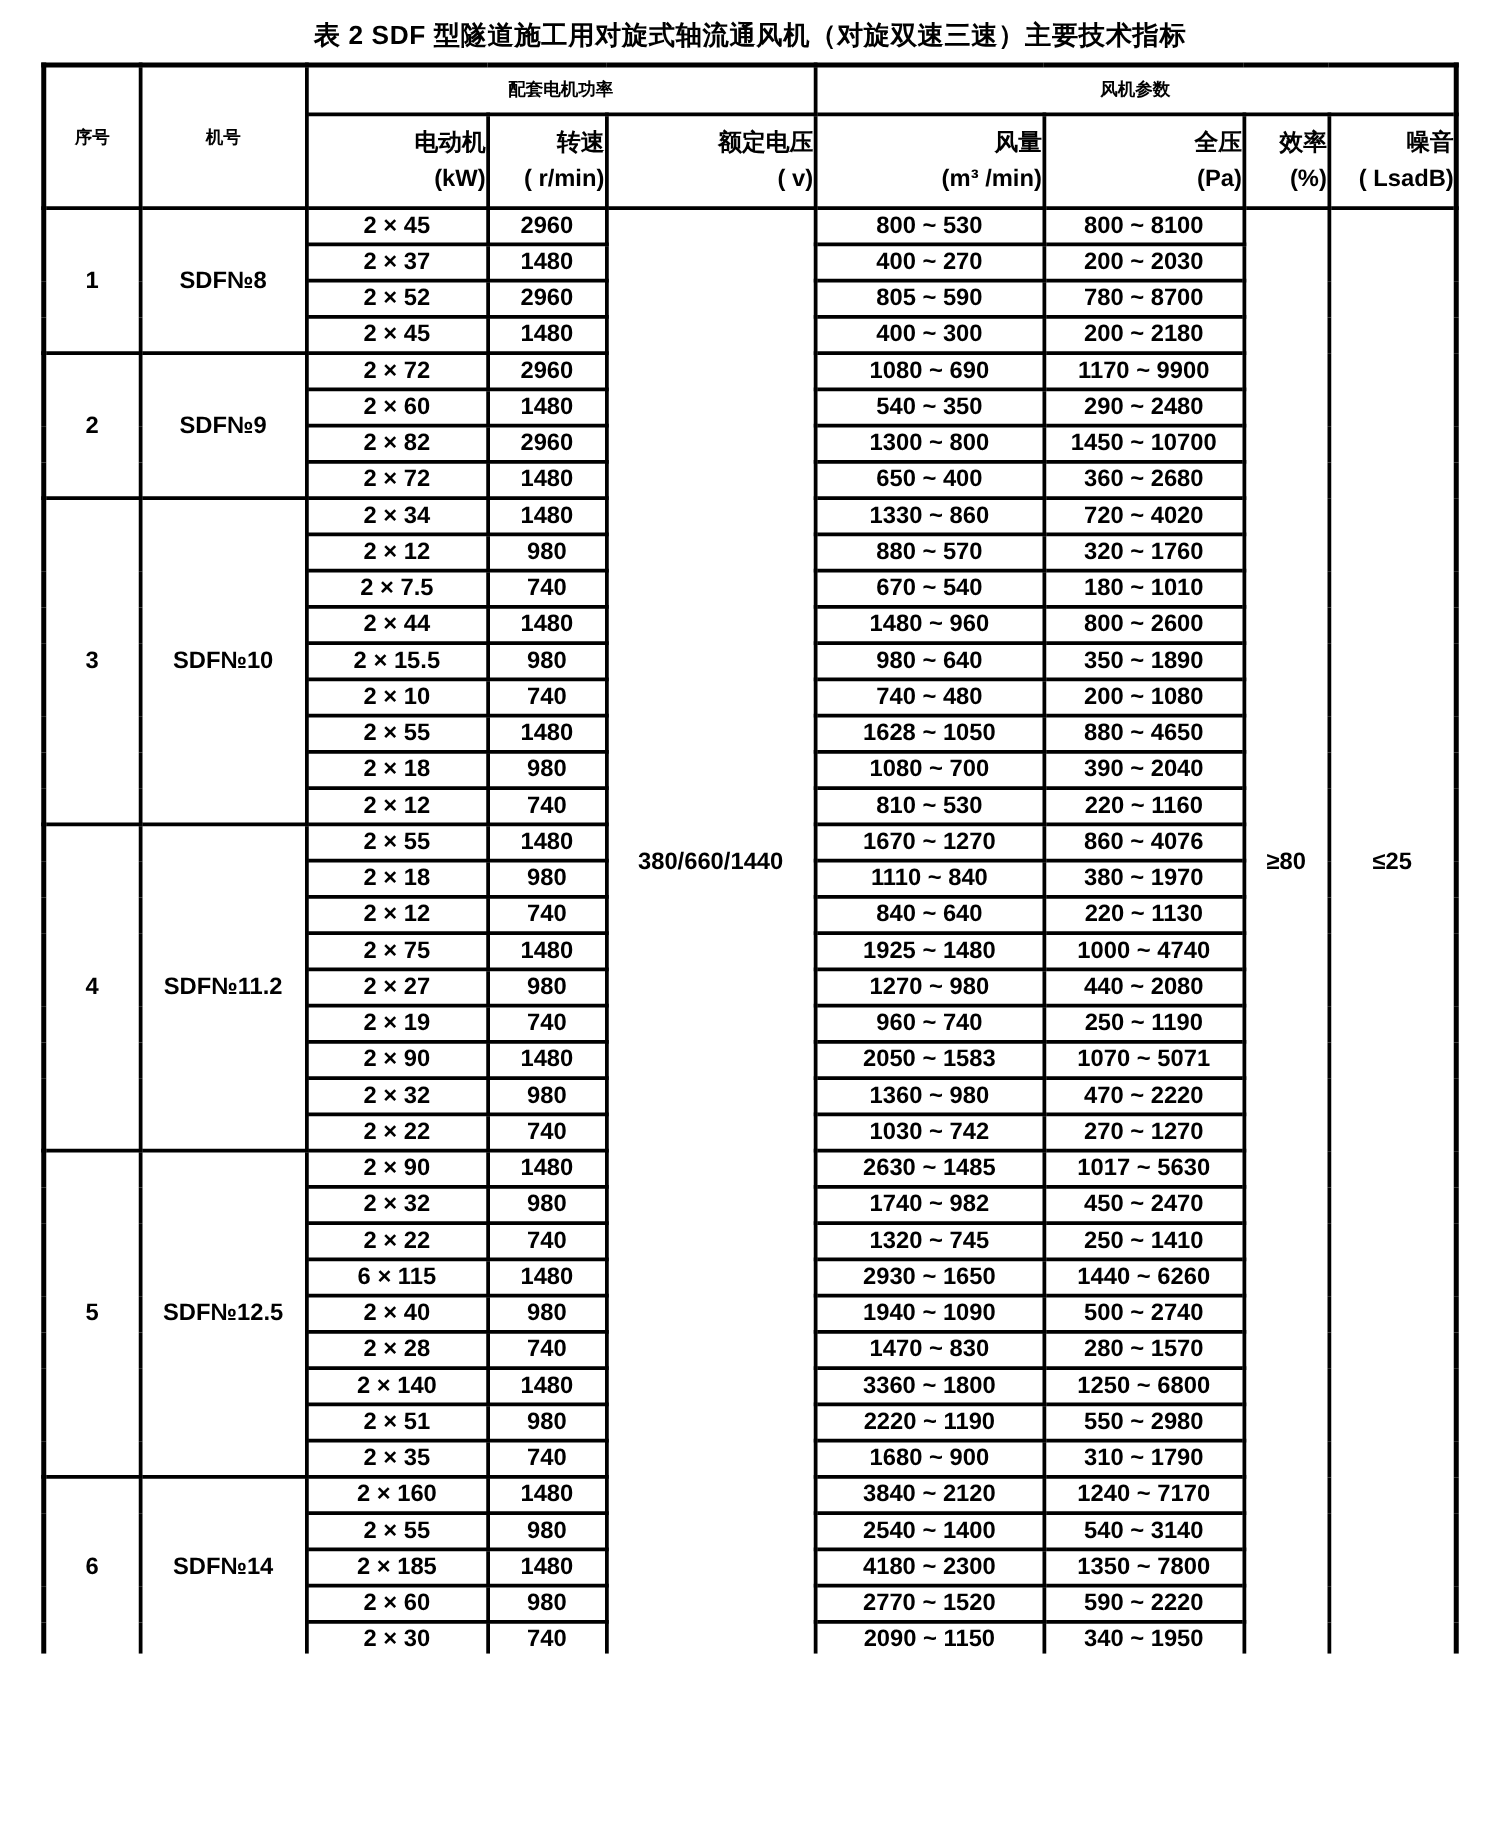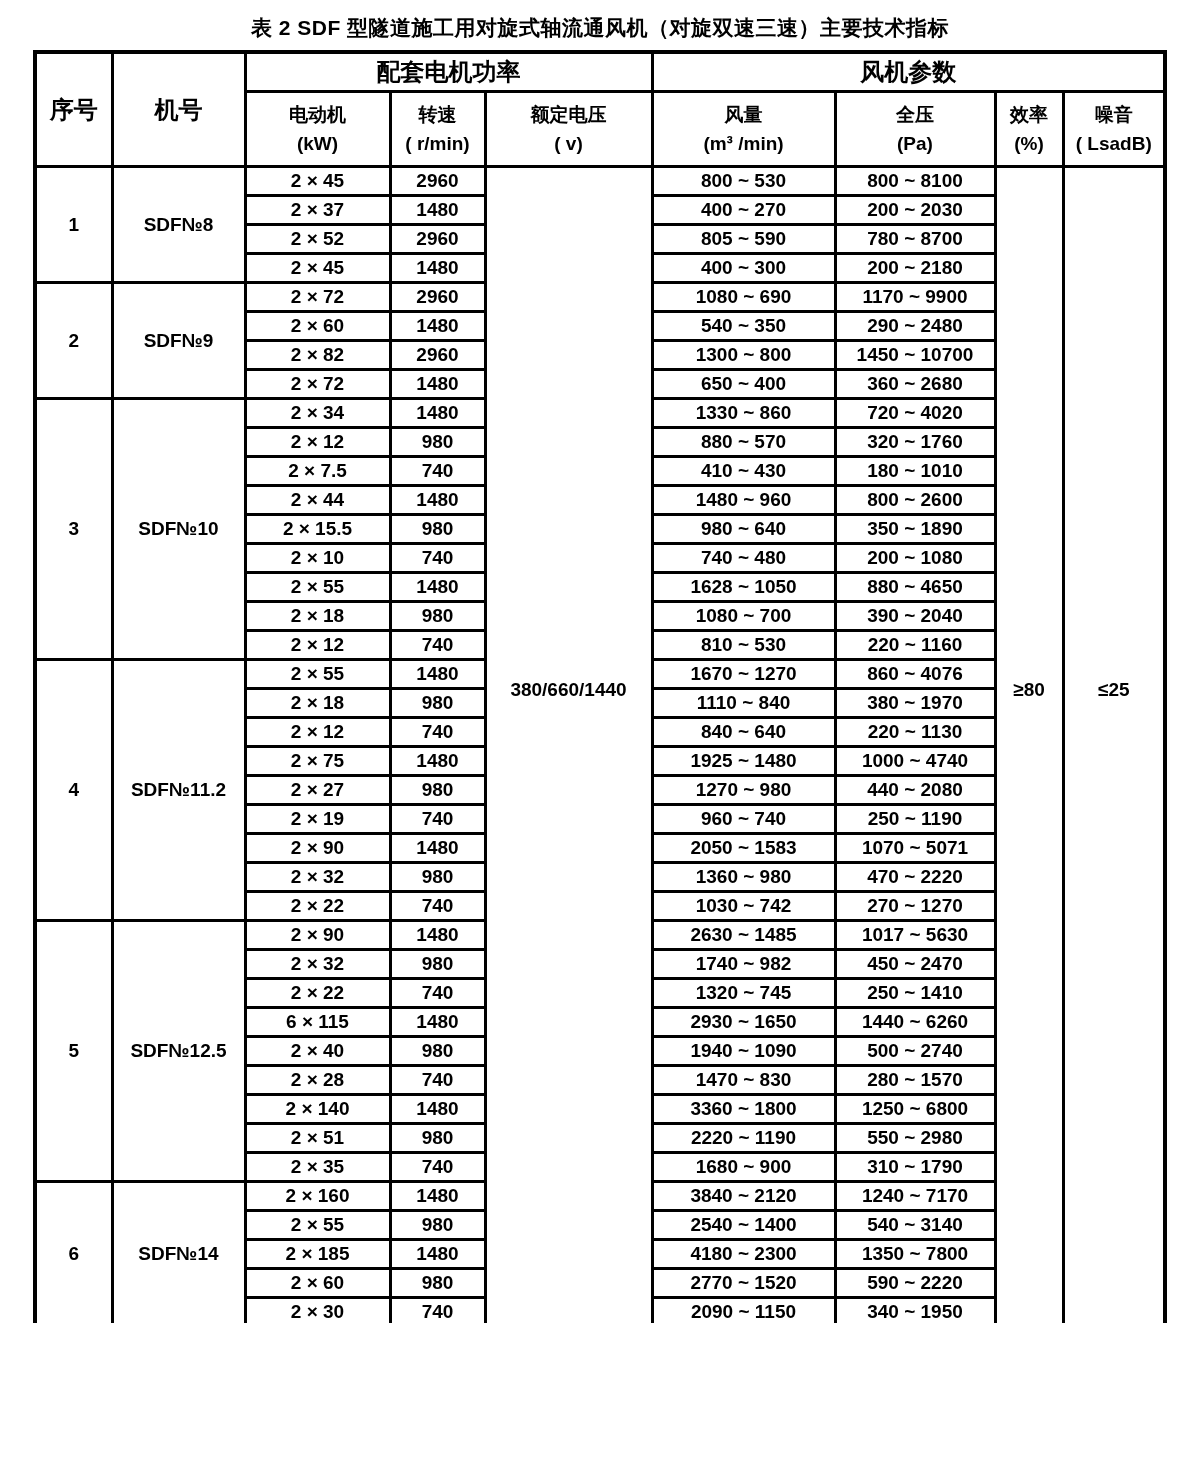--- a/index.html
+++ b/index.html
@@ -13,22 +13,22 @@
     font-size:21px;font-weight:bold;letter-spacing:.5px;
   }
   table.spec{
     border-collapse:collapse;table-layout:fixed;width:1130px;
     margin:8px 0 0 33px;border:4px solid #000;
   }
   .spec th,.spec td{
     border:3px solid #000;text-align:center;vertical-align:middle;
     font-weight:bold;padding:0;overflow:visible;white-space:nowrap;
   }
-  .spec thead tr.h1 th{height:36px;font-size:24px;}
-  .spec thead tr.h2 th{height:72px;font-size:19px;line-height:1.55;}
+  .spec thead tr.h1 th{height:36px;font-size:14px;}
+  .spec thead tr.h2 th{height:72px;font-size:19px;line-height:1.55;text-align:right;}
   .spec td{height:26px;font-size:19px;}
   .merged-cell{font-size:19px;margin-top:16px;}
   .shift{display:inline-block;transform:translateY(-57px);}
   .notes{margin:24px 0 0 30px;font-size:20px;font-weight:normal;line-height:1.25;}
   .notes .note-label{margin:0 0 18px 0;}
   .notes .note-line{margin:0 0 19px 0;}
 </style>
 </head>
 <body>
 
@@ -152,21 +152,21 @@
         </tr>
         <tr>
           <td>2 × 12</td>
           <td>980</td>
           <td>880 ~ 570</td>
           <td>320 ~ 1760</td>
         </tr>
         <tr>
           <td>2 × 7.5</td>
           <td>740</td>
-          <td>410 ~ 430</td>
+          <td>670 ~ 540</td>
           <td>180 ~ 1010</td>
         </tr>
         <tr>
           <td>2 × 44</td>
           <td>1480</td>
           <td>1480 ~ 960</td>
           <td>800 ~ 2600</td>
         </tr>
         <tr>
           <td>2 × 15.5</td>

